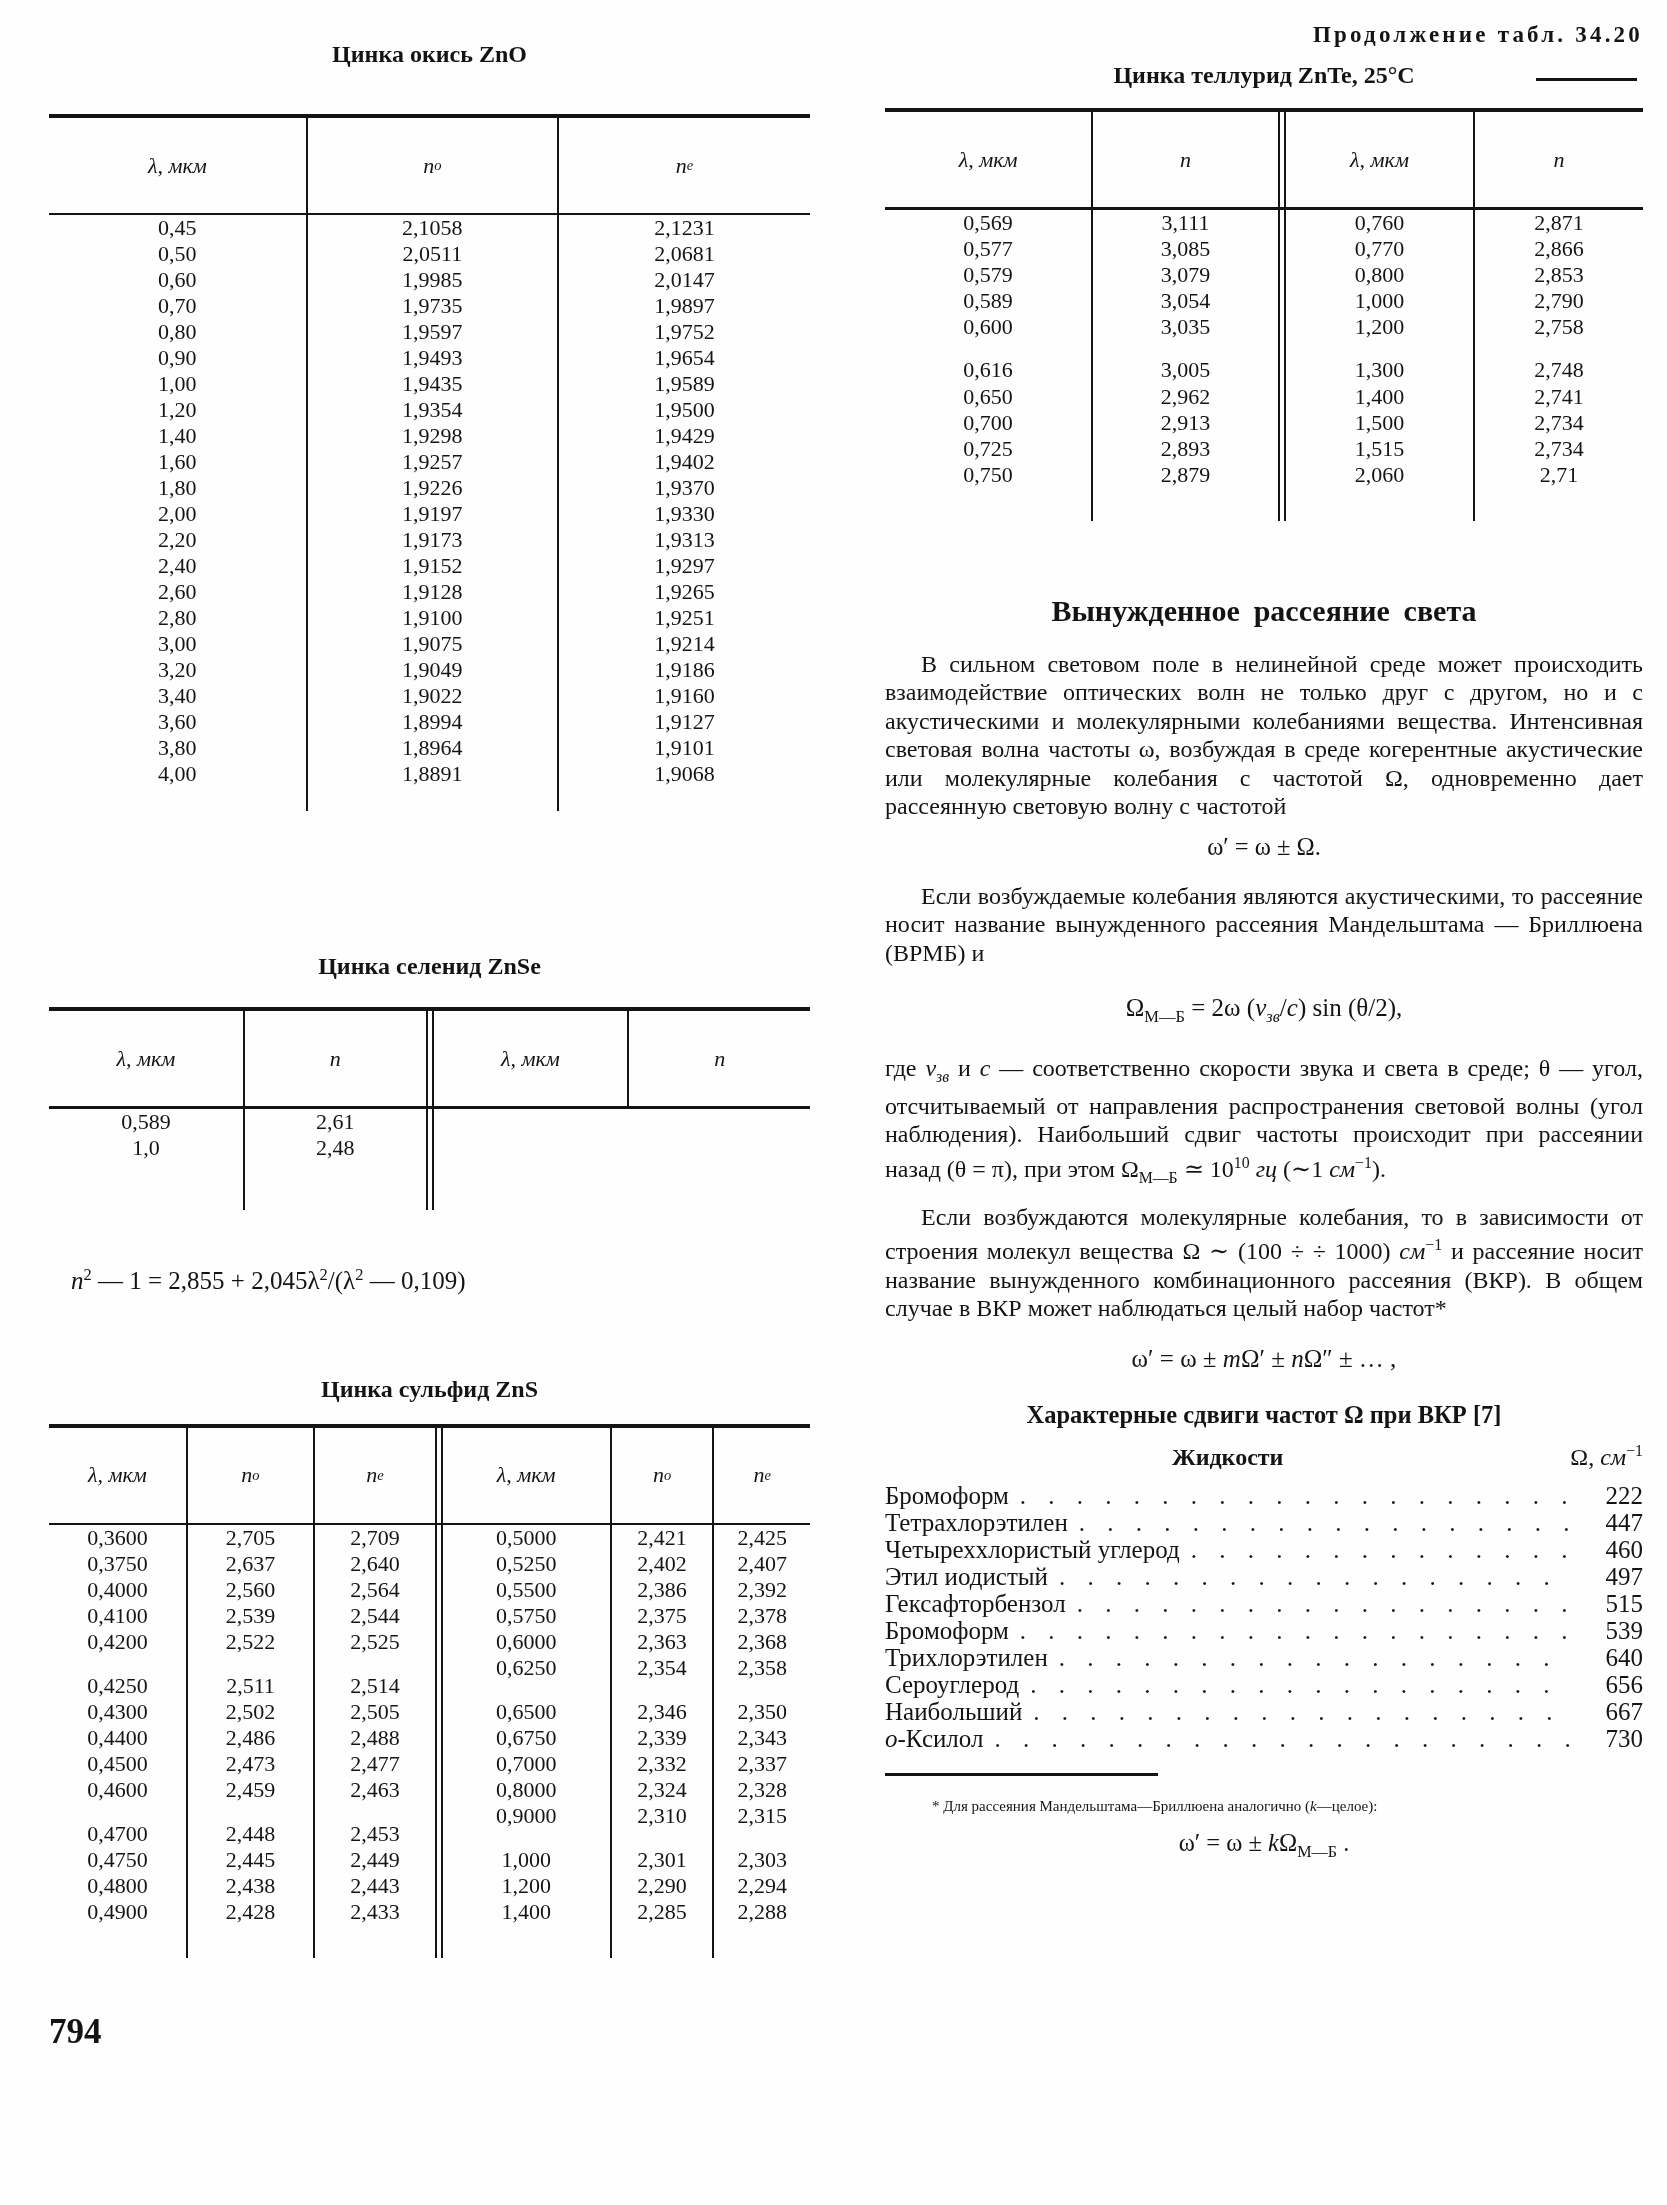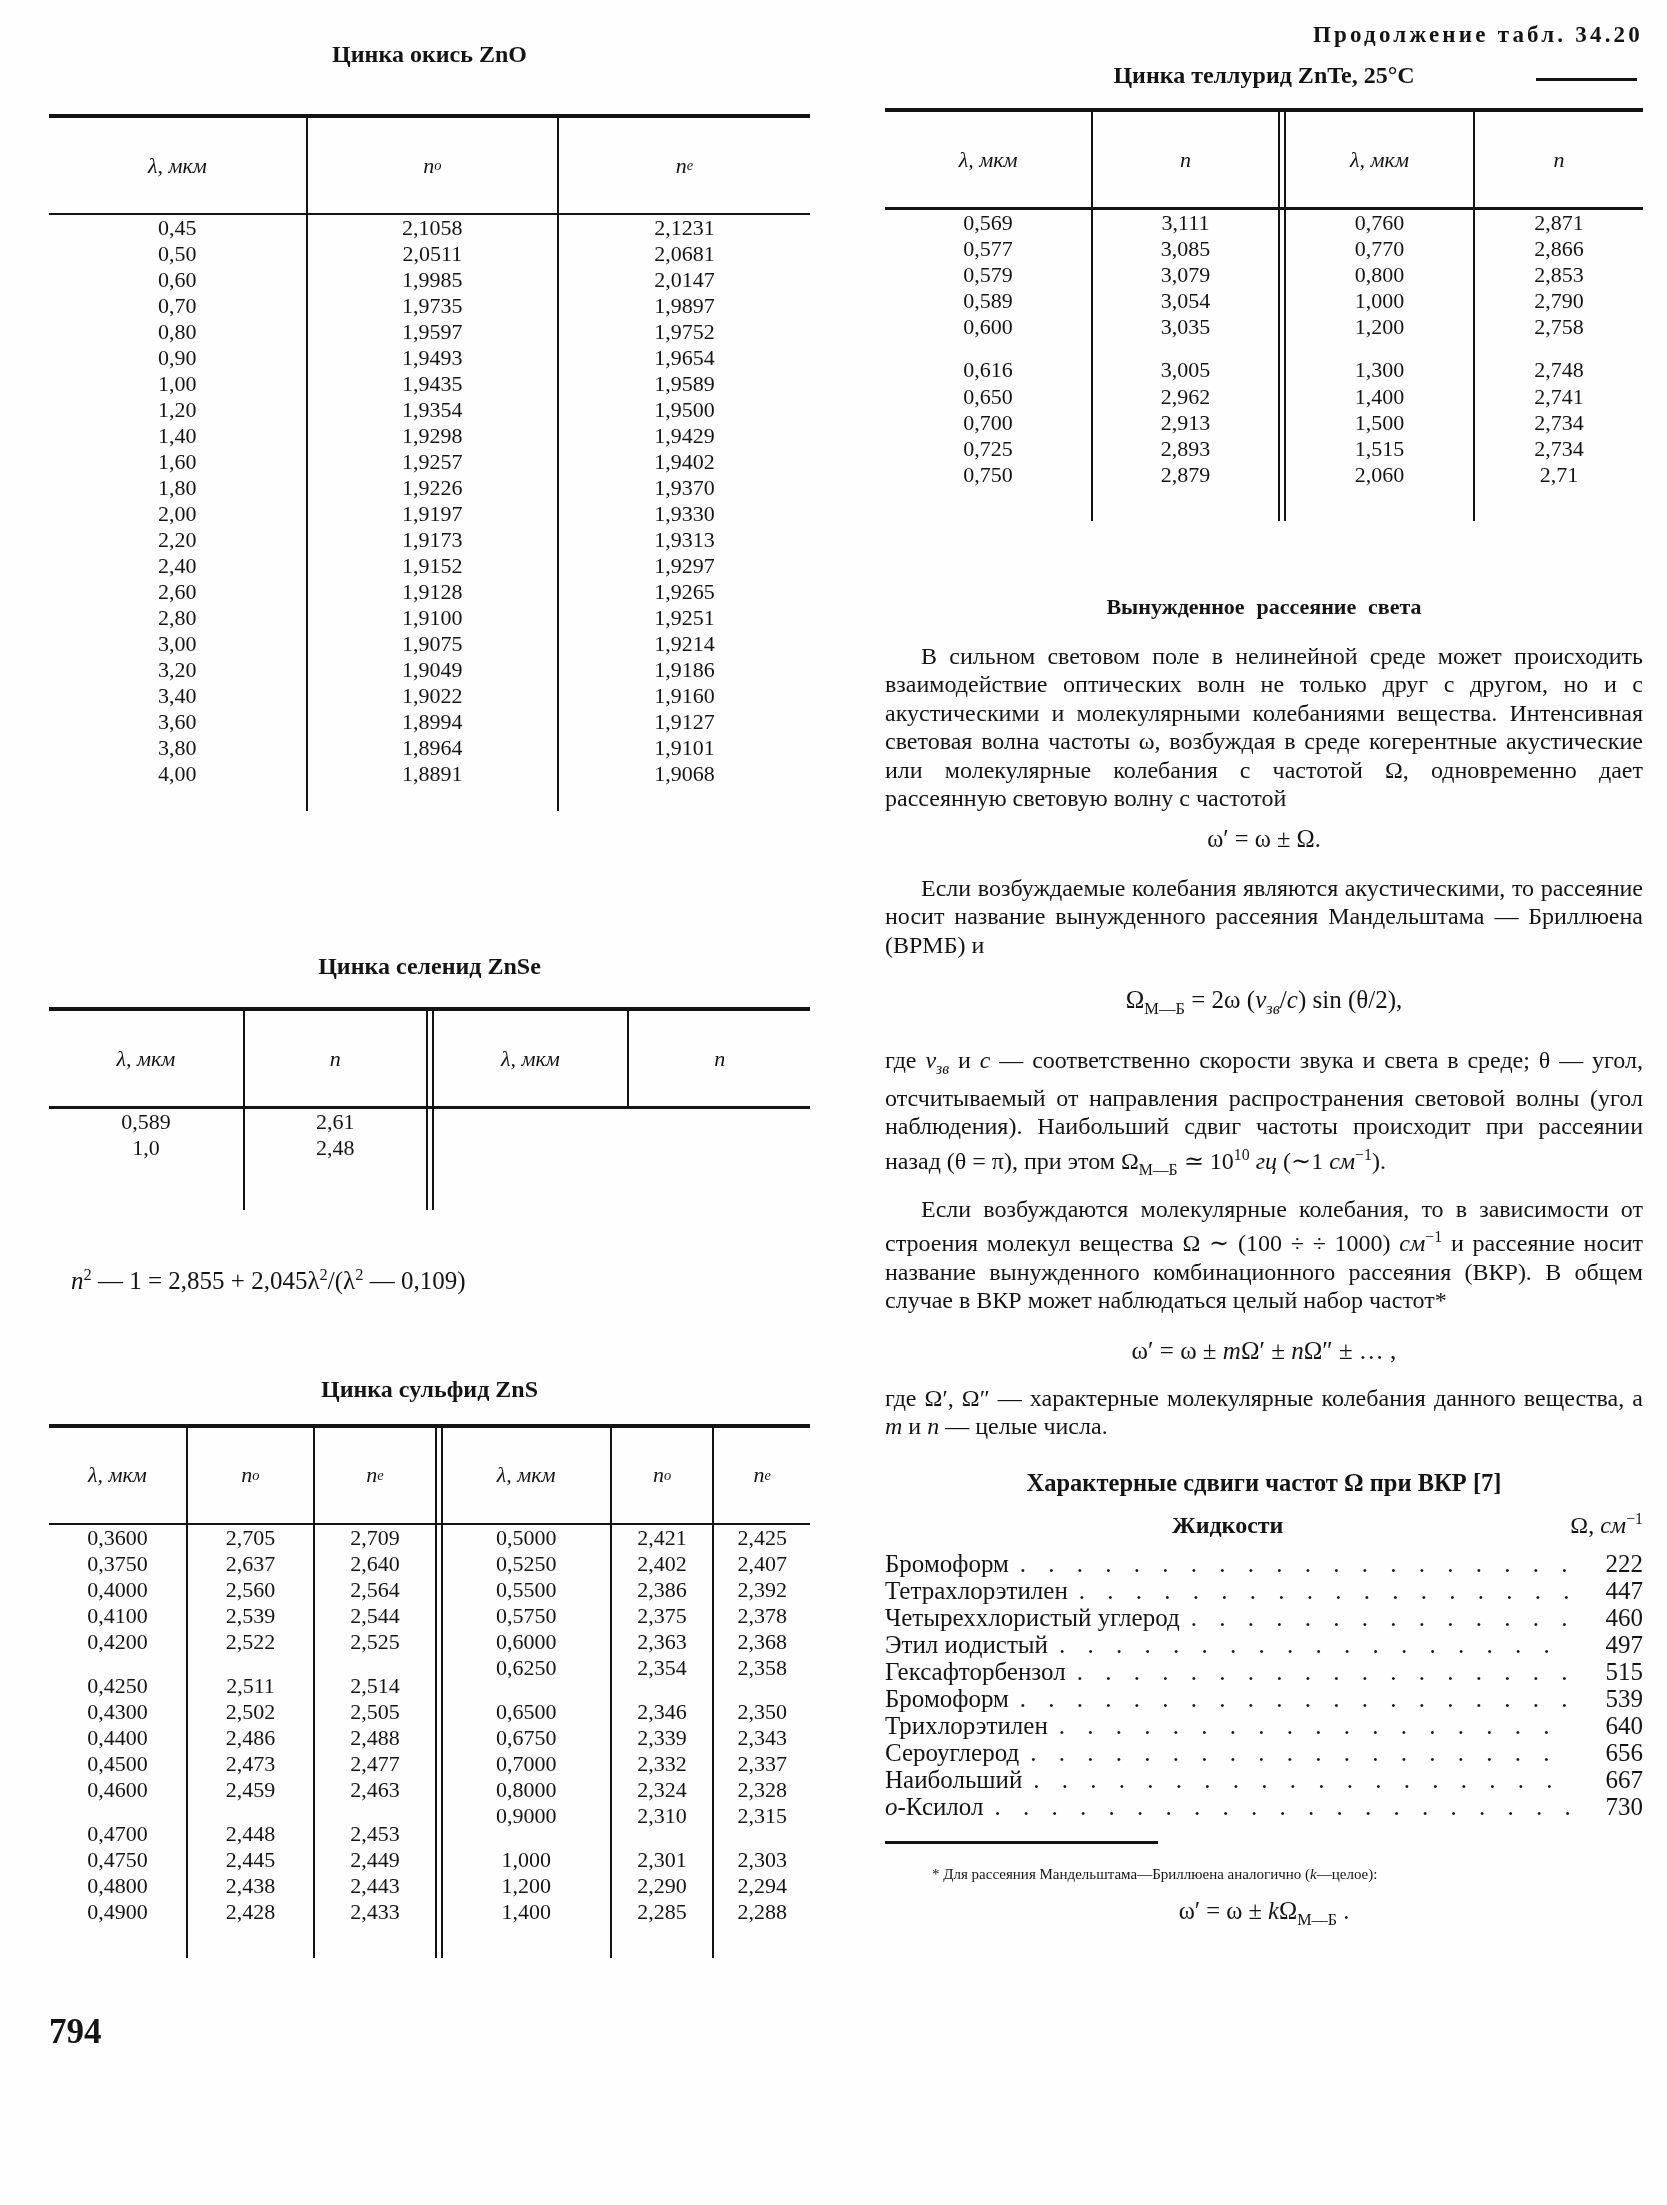--- a/index.html
+++ b/index.html
@@ -12,21 +12,21 @@
   .col { position: absolute; top: 0; }
   .col-left  { left: 49px;  width: 761px; }
   .col-right { left: 885px; width: 758px; }
 
   
   .ttitle { font-size: 24px; font-weight: bold; text-align: center; }
   .t-zno  { margin-top: 41px; }
   .t-znse { margin-top: 142px; }
   .t-zns  { margin-top: 81px; }
   .t-znte { margin-top: 14.2px; }
-  .sheading { font-size: 22px; font-weight: bold; text-align: center; margin-top: 73px; word-spacing: 6.3px; }
+  .sheading { font-size: 30px; font-weight: bold; text-align: center; margin-top: 73px; word-spacing: 6.3px; }
   .lheading { font-size: 24.5px; font-weight: bold; text-align: center; margin-top: 28.5px; }
   .continuation { font-size: 23px; font-weight: bold; text-align: right; letter-spacing: 3.2px; margin-top: 22px; }
   .scan-dash { position: absolute; top: 78px; right: 6.3px; width: 101px; height: 3.2px; background: #141414; }
 
   
   .rtable { position: relative; }
   .zno  { margin-top: 46px; }
   .znse { margin-top: 27px; }
   .zns  { margin-top: 20.6px; }
   .znte { margin-top: 19px; }
@@ -449,21 +449,20 @@
 
     <p class="para indent para1">В сильном световом поле в нелинейной среде может происходить взаимодействие оптических волн не только друг с другом, но и с акустическими и молекулярными колебаниями вещества. Интенсивная световая волна частоты ω, возбуждая в среде когерентные акустические или молекулярные колебания с частотой Ω, одновременно дает рассеянную световую волну с частотой</p>
     <div class="formula formula-1">ω′ = ω ± Ω.</div>
 
     <p class="para indent para2">Если возбуждаемые колебания являются акустическими, то рассеяние носит название вынужденного рассеяния Мандельштама — Бриллюена (ВРМБ) и</p>
     <div class="formula f2"><span>Ω</span><span class="s-sub">М—Б</span><span> = 2ω (</span><span class="s-i">v</span><span class="s-sub s-i">зв</span><span>/</span><span class="s-i">c</span><span>) sin (θ/2),</span></div>
 
     <p class="para para3"><span>где </span><span class="s-i">v</span><span class="s-sub s-i">зв</span><span> и </span><span class="s-i">c</span><span> — соответственно скорости звука и света в среде; θ — угол, отсчитываемый от направления распространения световой волны (угол наблюдения). Наибольший сдвиг частоты происходит при рассеянии назад (θ = π), при этом </span><span>Ω</span><span class="s-sub">М—Б</span><span> ≃ 10</span><span class="s-sup">10</span><span> </span><span class="s-i">гц</span><span> (∼1 </span><span class="s-i">см</span><span class="s-sup">−1</span><span>).</span></p>
     <p class="para indent para4"><span>Если возбуждаются молекулярные колебания, то в зависимости от строения молекул вещества Ω ∼ (100 ÷ ÷ 1000) </span><span class="s-i">см</span><span class="s-sup">−1</span><span> и рассеяние носит название вынужденного комбинационного рассеяния (ВКР). В общем случае в ВКР может наблюдаться целый набор частот*</span></p>
     <div class="formula formula-3"><span>ω′ = ω ± </span><span class="s-i">m</span><span>Ω′ ± </span><span class="s-i">n</span><span>Ω″ ± … ,</span></div>
-    <p class="para para5"><span>где Ω′, Ω″ — характерные молекулярные колебания данного вещества, а </span><span class="s-i">m</span><span> и </span><span class="s-i">n</span><span> — целые числа.</span></p>
 
     <h4 class="lheading">Характерные сдвиги частот Ω при ВКР [7]</h4>
     <div class="list-hdr">
       <span class="lh-left">Жидкости</span>
       <span class="lh-right"><span>Ω, </span><span class="s-i">см</span><span class="s-sup">−1</span></span>
     </div>
     <div class="llist">
         <div class="litem">
           <span class="lname"><span>Бромоформ</span></span>
           <span class="ldots"></span>

